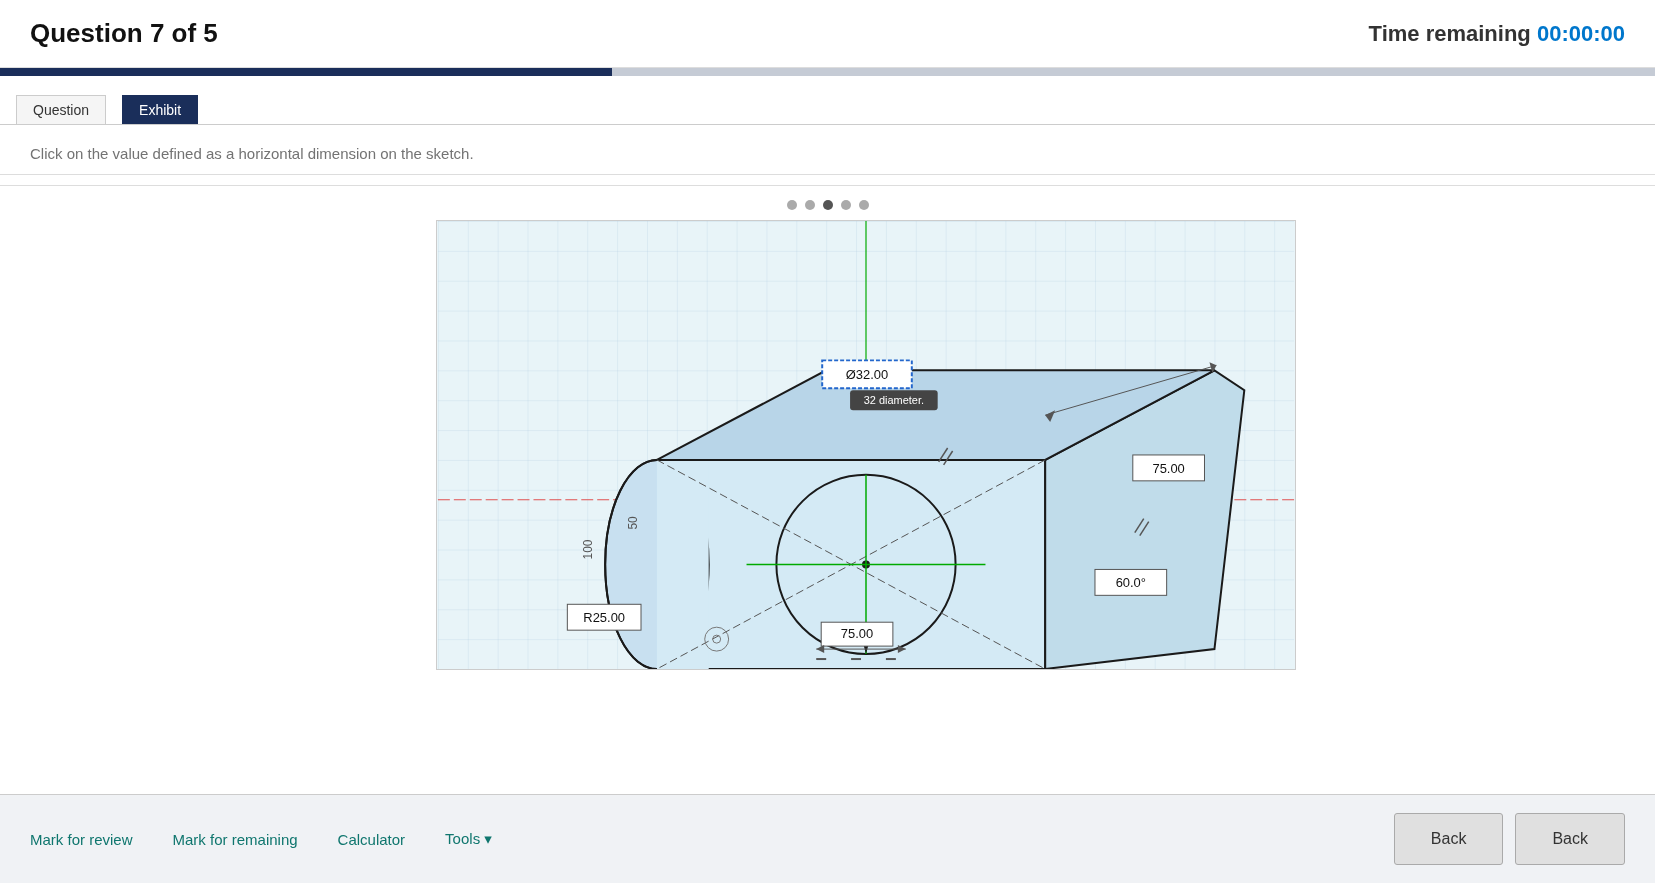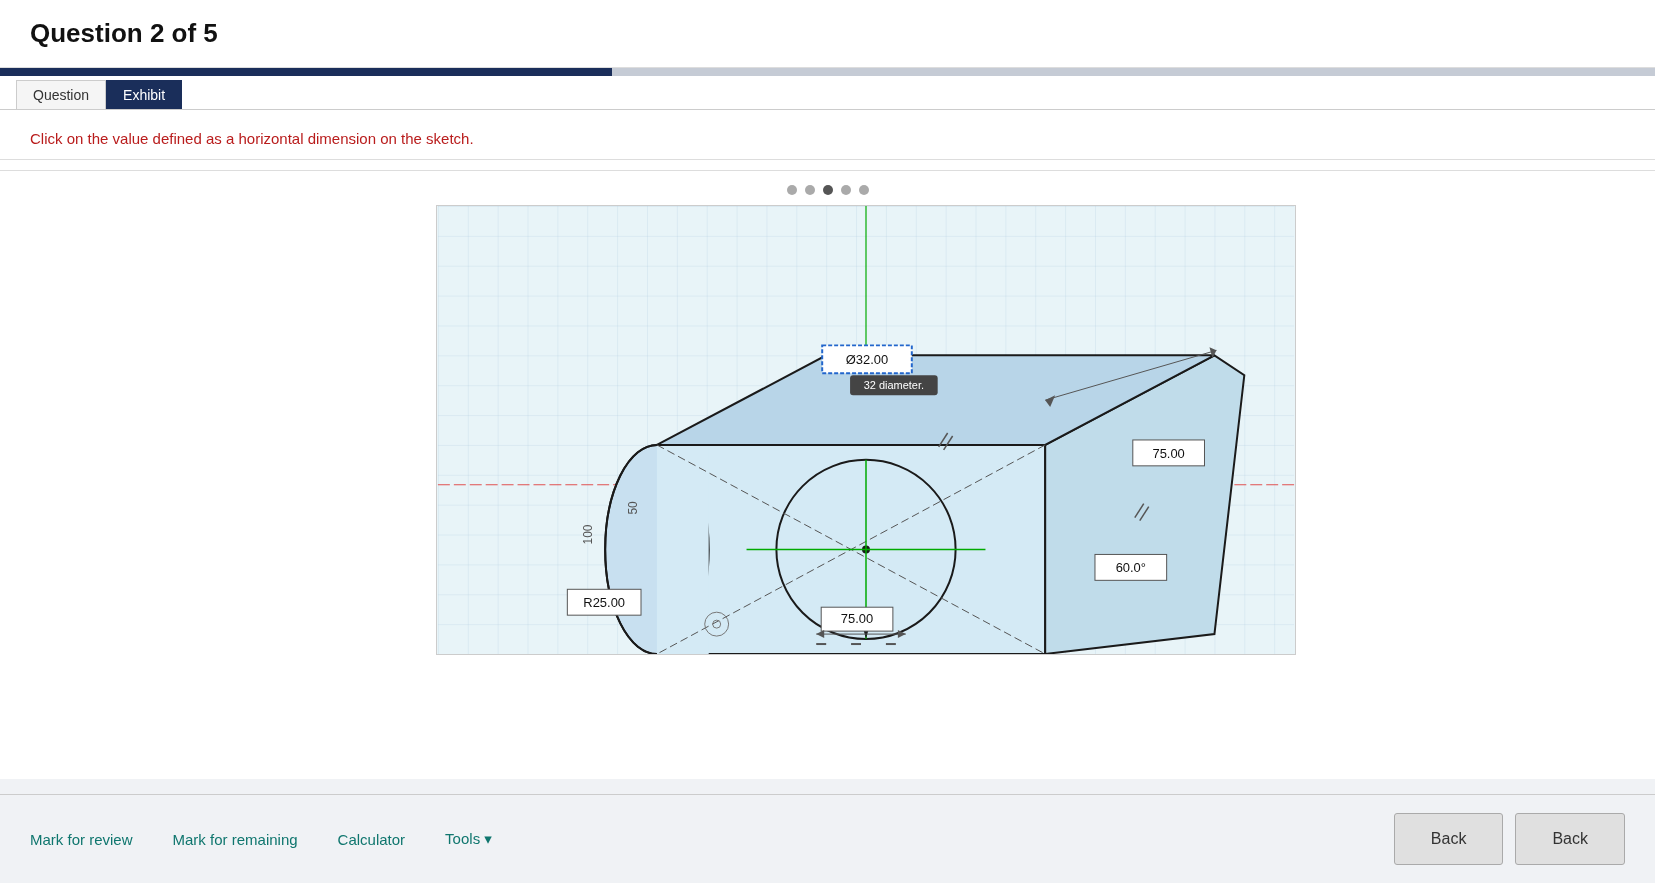--- a/index.html
+++ b/index.html
@@ -36,52 +36,53 @@
     }
     .progress-bar-fill {
       background: #1a2e5a;
       height: 8px;
       width: 37%;
     }
 
     
     .tabs-row {
       background: white;
-      padding: 4px 16px 0 16px;
+      padding: 19px 16px 0 16px;
       display: flex;
       gap: 0;
       border-bottom: 1px solid #ccc;
     }
     .tab {
       padding: 6px 16px;
       border: 1px solid #ccc;
       background: white;
       cursor: pointer;
       font-size: 14px;
       color: #333;
       border-bottom: none;
     }
     .tab.active {
       background: #1a2e5a;
       color: white;
       border-color: #1a2e5a;
+      margin-left: 16px;
     }
     .tab:not(.active) {
       background: #f5f5f5;
     }
 
     
     .content-area {
       background: white;
       padding: 20px 30px 10px 30px;
       border-bottom: 1px solid #ddd;
     }
     .question-text {
       font-size: 15px;
-      color: #b91c1c;
+      color: #737373;
       margin-bottom: 12px;
     }
     .divider {
       border: none;
       border-top: 1px solid #ddd;
       margin: 0 -30px;
     }
 
     
     .dots-row {
@@ -173,21 +174,25 @@
     .main-scroll {
       height: calc(883px - 72px - 8px - 44px - 90px);
       overflow-y: auto;
       background: white;
     }
   </style>
 </head>
 <body>
 
 <div class="header">
-  <span class="header-title">Question 2 of 5</span>
+  <span class="header-title">Question 7 of 5</span>
+  <span class="time-remaining">
+    <span>Time remaining</span>
+    <span class="time-value">00:00:00</span>
+  </span>
 </div>
 
 <div class="progress-bar-container">
   <div class="progress-bar-fill"></div>
 </div>
 
 <div class="tabs-row">
   <div class="tab">Question</div>
   <div class="tab active">Exhibit</div>
 </div>

